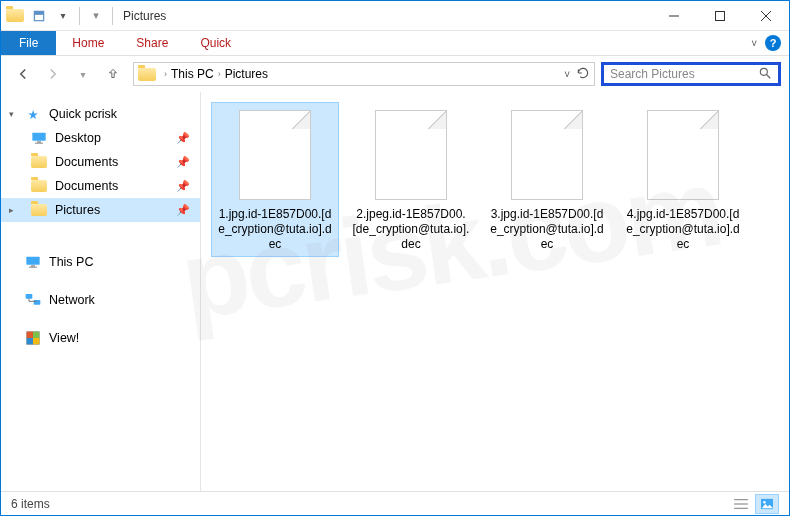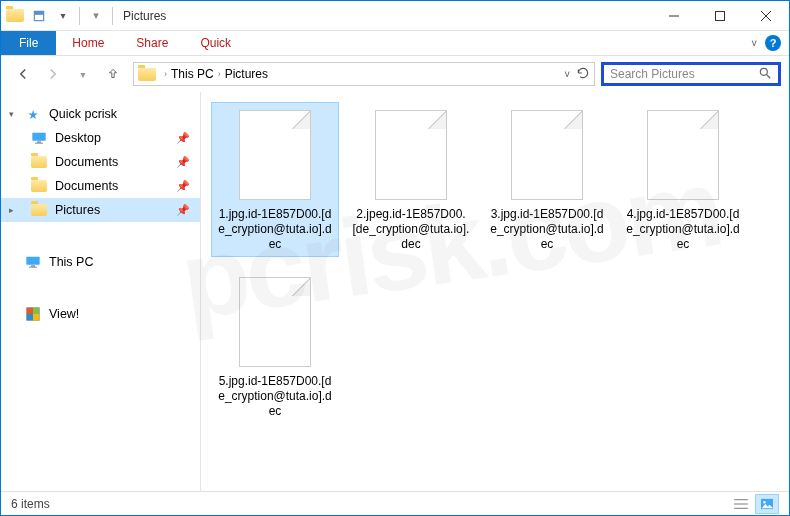--- a/index.html
+++ b/index.html
@@ -216,20 +216,30 @@
           <svg width="16" height="14" viewBox="0 0 24 20">
             <rect x="2" y="2" width="20" height="12" fill="#3fa9f5" rx="1"></rect>
             <rect x="9" y="15" width="6" height="2" fill="#888"></rect>
             <rect x="6" y="17" width="12" height="1.5" fill="#888"></rect>
           </svg>
         </span>
       <span>This PC</span>
     </div>
 
     <div class="side-group-gap"></div>
+    <div class="side-item header">
+      <span class="ic ic-net">
+          <svg width="16" height="14" viewBox="0 0 24 20">
+            <rect x="1" y="1" width="10" height="7" fill="#3fa9f5" rx="1"></rect>
+            <rect x="13" y="10" width="10" height="7" fill="#3fa9f5" rx="1"></rect>
+            <path d="M6 8v4h12" fill="none" stroke="#777" stroke-width="1.5"></path>
+          </svg>
+        </span>
+      <span>Network</span>
+    </div>
 
     <div class="side-group-gap"></div>
     <div class="side-item header">
       <span class="ic">
           <svg width="14" height="14" viewBox="0 0 20 20">
             <rect x="1" y="1" width="18" height="18" fill="#fff" stroke="#888"></rect>
             <rect x="1" y="1" width="9" height="9" fill="#e05a2b"></rect>
             <rect x="10" y="1" width="9" height="9" fill="#7cc04b"></rect>
             <rect x="1" y="10" width="9" height="9" fill="#2f8ad0"></rect>
             <rect x="10" y="10" width="9" height="9" fill="#f3b90c"></rect>
@@ -257,26 +267,20 @@
           <div class="file-page"></div>
         </div>
         <div class="file-label">3.jpg.id-1E857D00.[de_cryption@tuta.io].dec</div>
       </div>
       <div class="file-item">
         <div class="file-thumb">
           <div class="file-page"></div>
         </div>
         <div class="file-label">4.jpg.id-1E857D00.[de_cryption@tuta.io].dec</div>
       </div>
-      <div class="file-item">
-        <div class="file-thumb">
-          <div class="file-page"></div>
-        </div>
-        <div class="file-label">5.jpg.id-1E857D00.[de_cryption@tuta.io].dec</div>
-      </div>
     </div>
 </div>
 
 <div class="statusbar">
   <span>6 items</span>
   <div class="view-toggles">
     <div class="view-btn">
       <svg width="14" height="12" viewBox="0 0 16 14">
           <line x1="0" y1="2" x2="16" y2="2" stroke="#666"></line>
           <line x1="0" y1="7" x2="16" y2="7" stroke="#666"></line>

